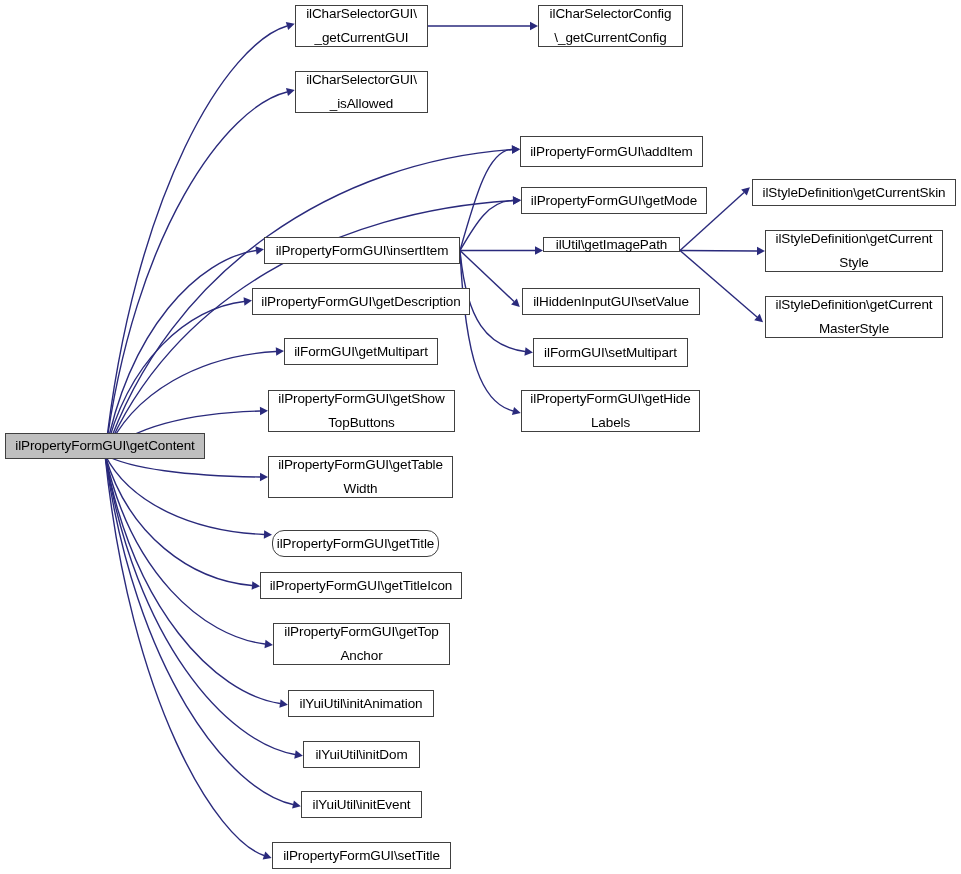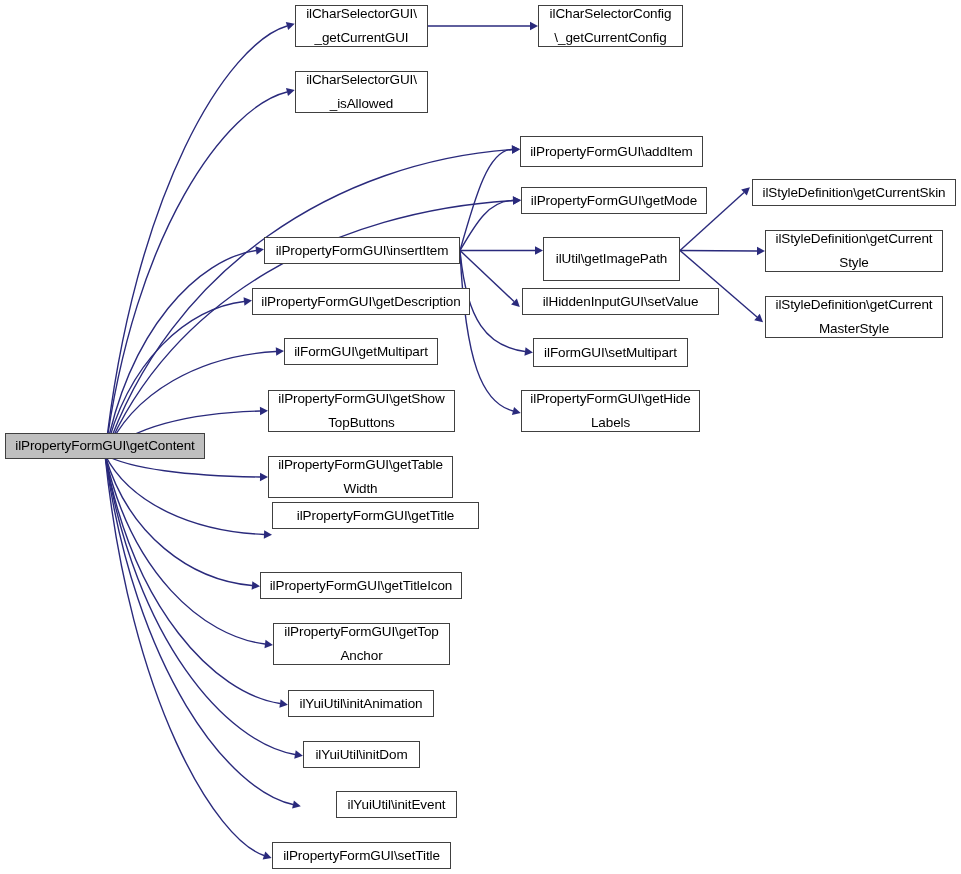--- a/index.html
+++ b/index.html
@@ -112,37 +112,37 @@
       <div class="node" style="left: 295px; top: 5px; width: 133px; height: 42px;"><span class="node-label">ilCharSelectorGUI\
 _getCurrentGUI</span></div>
       <div class="node" style="left: 538px; top: 5px; width: 145px; height: 42px;"><span class="node-label">ilCharSelectorConfig
 \_getCurrentConfig</span></div>
       <div class="node" style="left: 295px; top: 71px; width: 133px; height: 42px;"><span class="node-label">ilCharSelectorGUI\
 _isAllowed</span></div>
       <div class="node" style="left: 520px; top: 136px; width: 183px; height: 31px;"><span class="node-label">ilPropertyFormGUI\addItem</span></div>
       <div class="node" style="left: 521px; top: 187px; width: 186px; height: 27px;"><span class="node-label">ilPropertyFormGUI\getMode</span></div>
       <div class="node" style="left: 752px; top: 179px; width: 204px; height: 27px;"><span class="node-label">ilStyleDefinition\getCurrentSkin</span></div>
       <div class="node" style="left: 264px; top: 237px; width: 196px; height: 27px;"><span class="node-label">ilPropertyFormGUI\insertItem</span></div>
-      <div class="node" style="left: 543px; top: 237px; width: 137px; height: 44px;"><span class="node-label">ilUtil\getImagePath</span></div>
+      <div class="node" style="left: 543px; top: 237px; width: 137px; height: 15px;"><span class="node-label">ilUtil\getImagePath</span></div>
       <div class="node" style="left: 765px; top: 230px; width: 178px; height: 42px;"><span class="node-label">ilStyleDefinition\getCurrent
 Style</span></div>
       <div class="node" style="left: 252px; top: 288px; width: 218px; height: 27px;"><span class="node-label">ilPropertyFormGUI\getDescription</span></div>
-      <div class="node" style="left: 522px; top: 288px; width: 197px; height: 27px; align-items: center;"><span class="node-label">ilHiddenInputGUI\setValue</span></div>
+      <div class="node" style="left: 522px; top: 288px; width: 178px; height: 27px; align-items: center;"><span class="node-label">ilHiddenInputGUI\setValue</span></div>
       <div class="node" style="left: 765px; top: 296px; width: 178px; height: 42px;"><span class="node-label">ilStyleDefinition\getCurrent
 MasterStyle</span></div>
       <div class="node" style="left: 284px; top: 338px; width: 154px; height: 27px;"><span class="node-label">ilFormGUI\getMultipart</span></div>
       <div class="node" style="left: 533px; top: 338px; width: 155px; height: 29px;"><span class="node-label">ilFormGUI\setMultipart</span></div>
       <div class="node" style="left: 268px; top: 390px; width: 187px; height: 42px;"><span class="node-label">ilPropertyFormGUI\getShow
 TopButtons</span></div>
       <div class="node" style="left: 521px; top: 390px; width: 179px; height: 42px;"><span class="node-label">ilPropertyFormGUI\getHide
 Labels</span></div>
       <div class="node" style="left: 268px; top: 456px; width: 185px; height: 42px;"><span class="node-label">ilPropertyFormGUI\getTable
 Width</span></div>
-      <div class="node" style="left: 272px; top: 502px; width: 207px; height: 27px;"><span class="node-label">ilPropertyFormGUI\getTitle</span></div>
+      <div class="node" style="left: 272px; top: 530px; width: 167px; height: 27px; border-radius: 12px;"><span class="node-label">ilPropertyFormGUI\getTitle</span></div>
       <div class="node" style="left: 260px; top: 572px; width: 202px; height: 27px;"><span class="node-label">ilPropertyFormGUI\getTitleIcon</span></div>
       <div class="node" style="left: 273px; top: 623px; width: 177px; height: 42px; align-items: center;"><span class="node-label">ilPropertyFormGUI\getTop
 Anchor</span></div>
       <div class="node" style="left: 288px; top: 690px; width: 146px; height: 27px;"><span class="node-label">ilYuiUtil\initAnimation</span></div>
       <div class="node" style="left: 303px; top: 741px; width: 117px; height: 27px;"><span class="node-label">ilYuiUtil\initDom</span></div>
-      <div class="node" style="left: 301px; top: 791px; width: 121px; height: 27px; margin-left: 35px;"><span class="node-label">ilYuiUtil\initEvent</span></div>
+      <div class="node" style="left: 301px; top: 791px; width: 121px; height: 27px;"><span class="node-label">ilYuiUtil\initEvent</span></div>
       <div class="node" style="left: 272px; top: 842px; width: 179px; height: 27px;"><span class="node-label">ilPropertyFormGUI\setTitle</span></div>
     </div>
 </div>
 
 </body></html>

